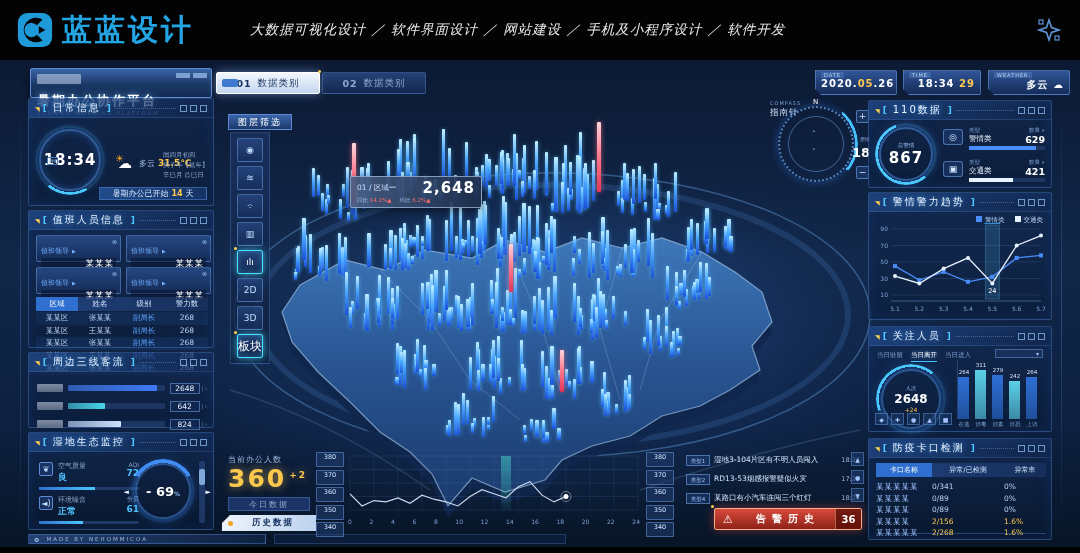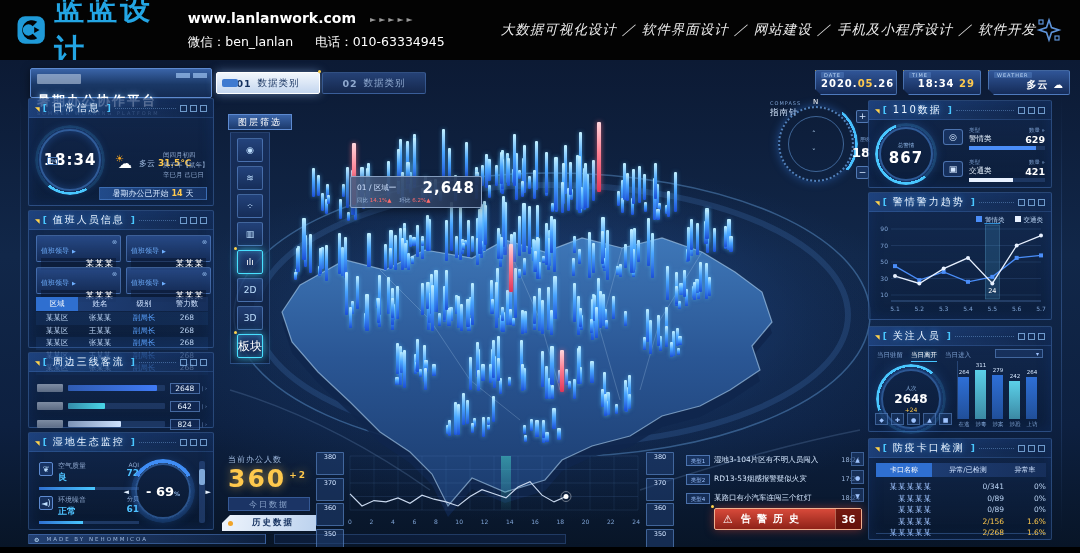--- a/index.html
+++ b/index.html
@@ -169,37 +169,37 @@
 .office-val{position:absolute;left:228px;top:404px;font-size:25px;font-weight:bold;color:#ffc94d;text-shadow:0 0 10px rgba(255,200,80,.6);letter-spacing:2px}
 .office-val sup{font-size:9px;margin-left:3px}
 .btn-today{position:absolute;left:228px;top:437px;width:82px;height:14px;background:rgba(30,58,110,.85);border:1px solid rgba(92,146,226,.4);
  color:#8fa9cf;font-size:8px;display:flex;align-items:center;justify-content:center;letter-spacing:2px;cursor:pointer}
 .btn-hist{position:absolute;left:222px;top:455px;width:94px;height:16px;background:linear-gradient(100deg,#eef4fc,#bcd2ee);
  color:#14305e;font-size:8.5px;font-weight:bold;display:flex;align-items:center;justify-content:center;letter-spacing:2px;
  clip-path:polygon(8px 0,100% 0,100% 100%,0 100%,0 8px);cursor:pointer}
 .btn-hist:before{content:"";position:absolute;left:6px;width:5px;height:5px;border-radius:50%;background:#f0a42a}
 .btn-hist b{margin-left:8px}
 .ycol{position:absolute;top:392px;display:flex;flex-direction:column;gap:2.5px}
-.ycol span{width:28px;height:23px;border:1px solid rgba(120,170,240,.45);background:rgba(30,60,110,.6);
+.ycol span{width:28px;height:15px;border:1px solid rgba(120,170,240,.45);background:rgba(30,60,110,.6);
  font-size:6.5px;color:#cfe2ff;text-align:center;line-height:9.5px;border-radius:1px}
 #oc-x{position:absolute;left:348px;top:458px;width:292px;display:flex;justify-content:space-between;font-size:6px;color:#7fa3d4}
 
 #alerts{position:absolute;left:686px;top:392px;width:178px}
 .alert-row{display:flex;align-items:center;height:16px;margin-bottom:3px}
 .alert-row .tag{width:24px;height:11px;border:1px solid rgba(120,170,240,.55);font-size:5.5px;color:#9fc4ff;text-align:center;line-height:10px;background:rgba(40,80,150,.35)}
 .alert-row .tx{flex:1;font-size:7.5px;color:#d6e8ff;margin:0 4px;white-space:nowrap;overflow:hidden}
 .alert-row .tim{font-size:6.5px;color:#9db8dd;margin-right:4px}
 .ascroll{position:absolute;right:0;top:0;display:flex;flex-direction:column;gap:4px}
 .ascroll span{width:13px;height:14px;border:1px solid rgba(120,170,240,.4);background:rgba(30,60,110,.6);
  font-size:6px;color:#9fc4ff;display:flex;align-items:center;justify-content:center;cursor:pointer}
 .banner-red{position:absolute;left:714px;top:448px;width:148px;height:22px;display:flex;align-items:center;
  background:linear-gradient(180deg,#d84a3a,#8e2218);border:1px solid #f0b090;border-radius:2px;box-shadow:0 0 10px rgba(220,70,50,.5);cursor:pointer}
 .banner-red:before{content:"";position:absolute;left:-4px;top:-4px;width:3px;height:3px;background:#ffd34d;border-radius:50%}
 .banner-red .warn{margin:0 8px;color:#fff;font-size:11px}
-.banner-red .bt{flex:1;text-align:left;font-size:10px;font-weight:bold;color:#fff;letter-spacing:6px}
+.banner-red .bt{flex:1;text-align:center;font-size:10px;font-weight:bold;color:#fff;letter-spacing:6px}
 .banner-red .ct{width:26px;height:100%;background:rgba(90,14,8,.8);color:#fff;font-size:10px;font-weight:bold;display:flex;align-items:center;justify-content:center;border-left:1px solid rgba(255,180,150,.5)}
 
 .g110{position:absolute;left:10px;top:26px;width:54px;height:54px;border-radius:50%;border:2px solid rgba(70,130,210,.6);
  display:flex;flex-direction:column;align-items:center;justify-content:center;box-shadow:0 0 12px rgba(60,140,255,.5)}
 .g110 .arc{position:absolute;inset:-6px;border-radius:50%;
  background:conic-gradient(from 140deg,#49c7ff 0 200deg,rgba(73,199,255,.15) 200deg 360deg);
  -webkit-mask:radial-gradient(farthest-side,transparent calc(100% - 3px),#000 calc(100% - 3px));
  mask:radial-gradient(farthest-side,transparent calc(100% - 3px),#000 calc(100% - 3px))}
 .g110 .sl{font-size:5.5px;color:#8fb7e8}
 .g110 .v{font-size:15px;font-weight:bold;color:#fff;letter-spacing:1px}
@@ -234,47 +234,37 @@
 #fbars{position:absolute;left:88px;top:34px;width:90px;height:58px;display:flex;align-items:flex-end;gap:6px;border-left:1px solid rgba(92,146,226,.3)}
 .fb{width:11px;position:relative;display:flex;flex-direction:column;justify-content:flex-end}
 .fb .bv{position:absolute;top:-8px;left:-3px;width:18px;text-align:center;font-size:5.5px;color:#d6e8ff}
 .fb i{display:block;width:100%}
 .fb .bl{position:absolute;bottom:-9px;left:-3px;width:18px;text-align:center;font-size:5.5px;color:#7fa3d4}
 
 .ck-head{position:absolute;left:7px;top:24px;width:170px;display:grid;grid-template-columns:56px 72px 42px;
  font-size:7px;color:#cfe2ff;text-align:center;height:14px;line-height:14px;background:linear-gradient(90deg,rgba(40,80,150,.7),rgba(26,52,100,.7))}
 .ck-head span:first-child{background:#2f6fd0;color:#fff}
 .ck-rows{position:absolute;left:7px;top:42px;width:170px;font-size:7.5px}
-.ck-row{display:grid;grid-template-columns:56px 72px 42px;text-align:right;height:11.5px;line-height:11.5px;color:#b9d2f2}
+.ck-row{display:grid;grid-template-columns:56px 72px 42px;text-align:left;height:11.5px;line-height:11.5px;color:#b9d2f2}
 .ck-row.warn{color:#ffc94d}
 .ck-row span:first-child{color:#9fc4ff;letter-spacing:1px}
 .ck-foot{position:absolute;left:7px;bottom:5px;width:170px;height:1px;background:rgba(92,146,226,.35)}
 svg text{font-family:"DejaVu Sans","Liberation Sans",sans-serif}
 </style>
 </head>
 <body>
 
 <div id="banner">
   <div class="logo-wrap">
     <svg width="38" height="38" viewBox="0 0 40 40">
       <rect x="2" y="2" width="36" height="36" rx="10" fill="#1f9ad8"></rect>
       <path d="M28,9 A13,13 0 1 0 28,31 L22,25 A7.5,7.5 0 1 1 22,15 Z" fill="#030303"></path>
       <path d="M24,16 L31,20 L24,24 Z" fill="#030303"></path>
     </svg>
     <span class="logo-text">蓝蓝设计</span>
-  </div>
-  <div class="contact">
-    <div class="row1">
-      <span class="site">www.lanlanwork.com</span>
-      <span class="arrows">►►►►►</span>
-    </div>
-    <div class="row2">
-      <span>微信：ben_lanlan</span>
-      <span style="margin-left:18px">电话：010-63334945</span>
-    </div>
   </div>
   <div class="services">大数据可视化设计 ／ 软件界面设计 ／ 网站建设 ／ 手机及小程序设计 ／ 软件开发</div>
   <div class="collect">
     <svg width="26" height="26" viewBox="0 0 26 26">
       <path d="M13 3 L15.5 10.5 L23 13 L15.5 15.5 L13 23 L10.5 15.5 L3 13 L10.5 10.5 Z" fill="none" stroke="#5e93d8" stroke-width="1.6"></path>
       <rect x="3" y="3" width="4" height="4" fill="none" stroke="#5e93d8" stroke-width="1.2"></rect>
       <rect x="19" y="19" width="4" height="4" fill="none" stroke="#5e93d8" stroke-width="1.2"></rect>
     </svg>
   </div>
 </div>

